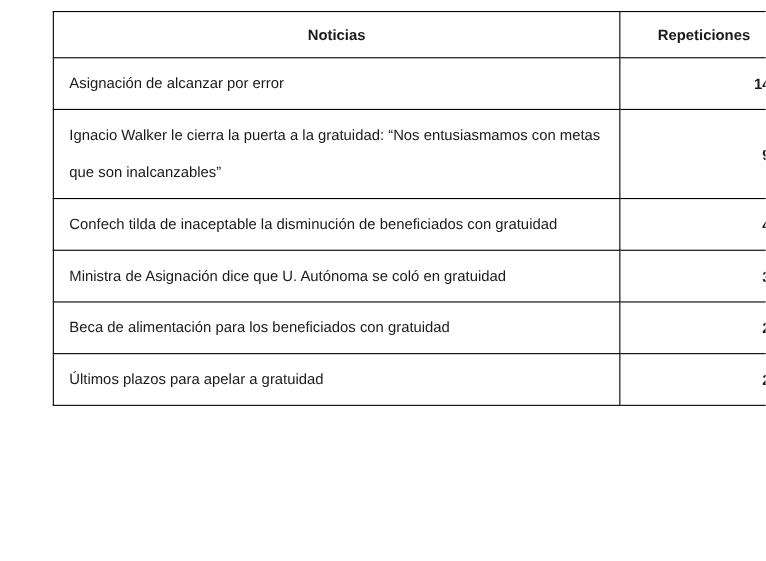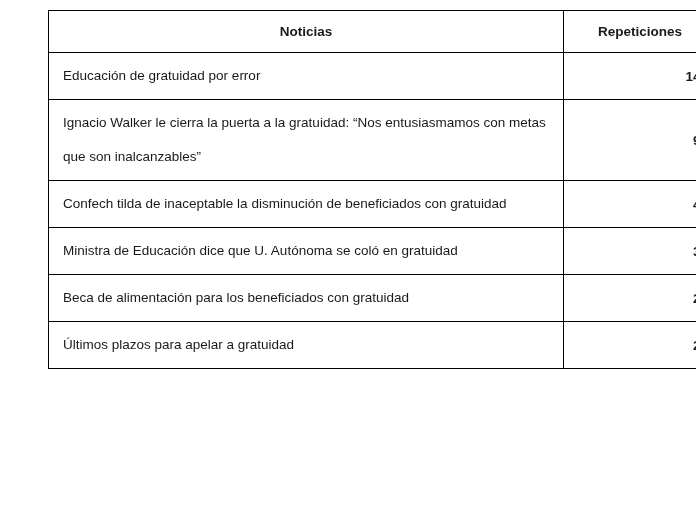--- a/index.html
+++ b/index.html
@@ -60,33 +60,33 @@
       <col class="col-repeticiones">
     </colgroup>
     <thead>
       <tr>
         <th>Noticias</th>
         <th>Repeticiones</th>
       </tr>
     </thead>
     <tbody>
       <tr>
-        <td class="noticia-cell">Educación de gratuidad por error</td>
+        <td class="noticia-cell">Asignación de alcanzar por error</td>
         <td class="count-cell">146</td>
       </tr>
       <tr>
         <td class="noticia-cell">Ignacio Walker le cierra la puerta a la gratuidad: “Nos entusiasmamos con metas que son inalcanzables”</td>
         <td class="count-cell">90</td>
       </tr>
       <tr>
         <td class="noticia-cell">Confech tilda de inaceptable la disminución de beneficiados con gratuidad</td>
         <td class="count-cell">46</td>
       </tr>
       <tr>
-        <td class="noticia-cell">Ministra de Educación dice que U. Autónoma se coló en gratuidad</td>
+        <td class="noticia-cell">Ministra de Asignación dice que U. Autónoma se coló en gratuidad</td>
         <td class="count-cell">34</td>
       </tr>
       <tr>
         <td class="noticia-cell">Beca de alimentación para los beneficiados con gratuidad</td>
         <td class="count-cell">24</td>
       </tr>
       <tr>
         <td class="noticia-cell">Últimos plazos para apelar a gratuidad</td>
         <td class="count-cell">23</td>
       </tr>

